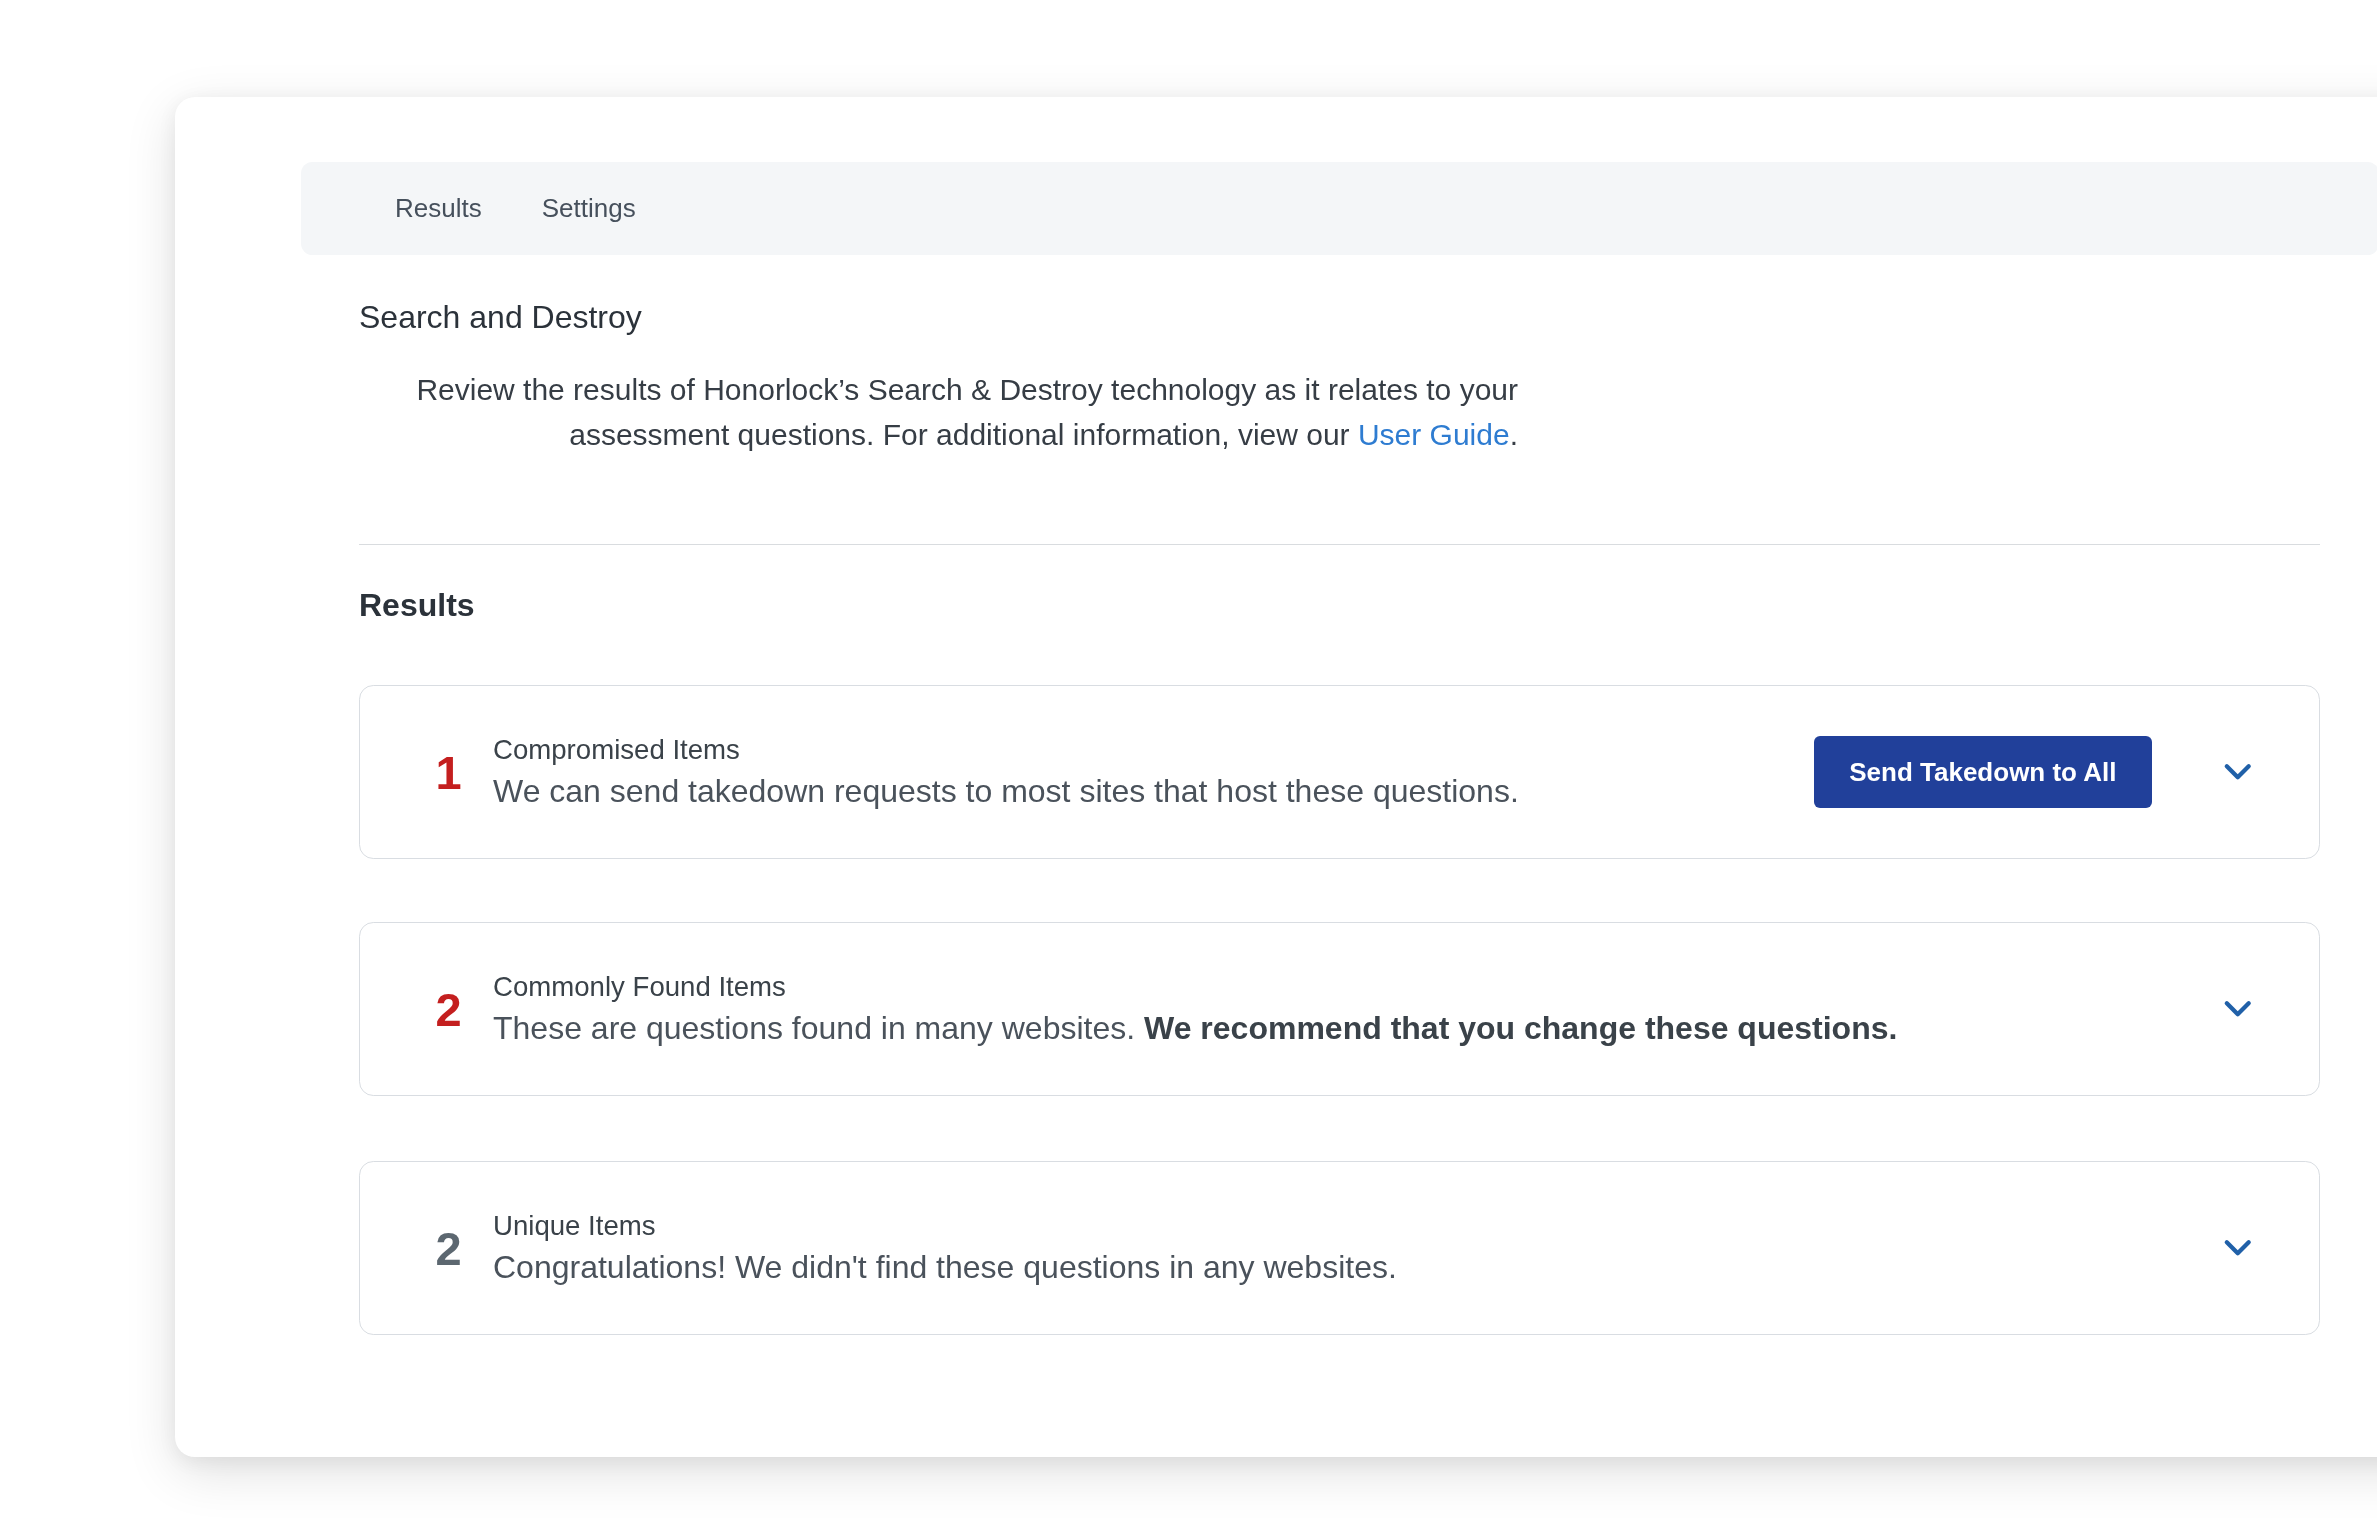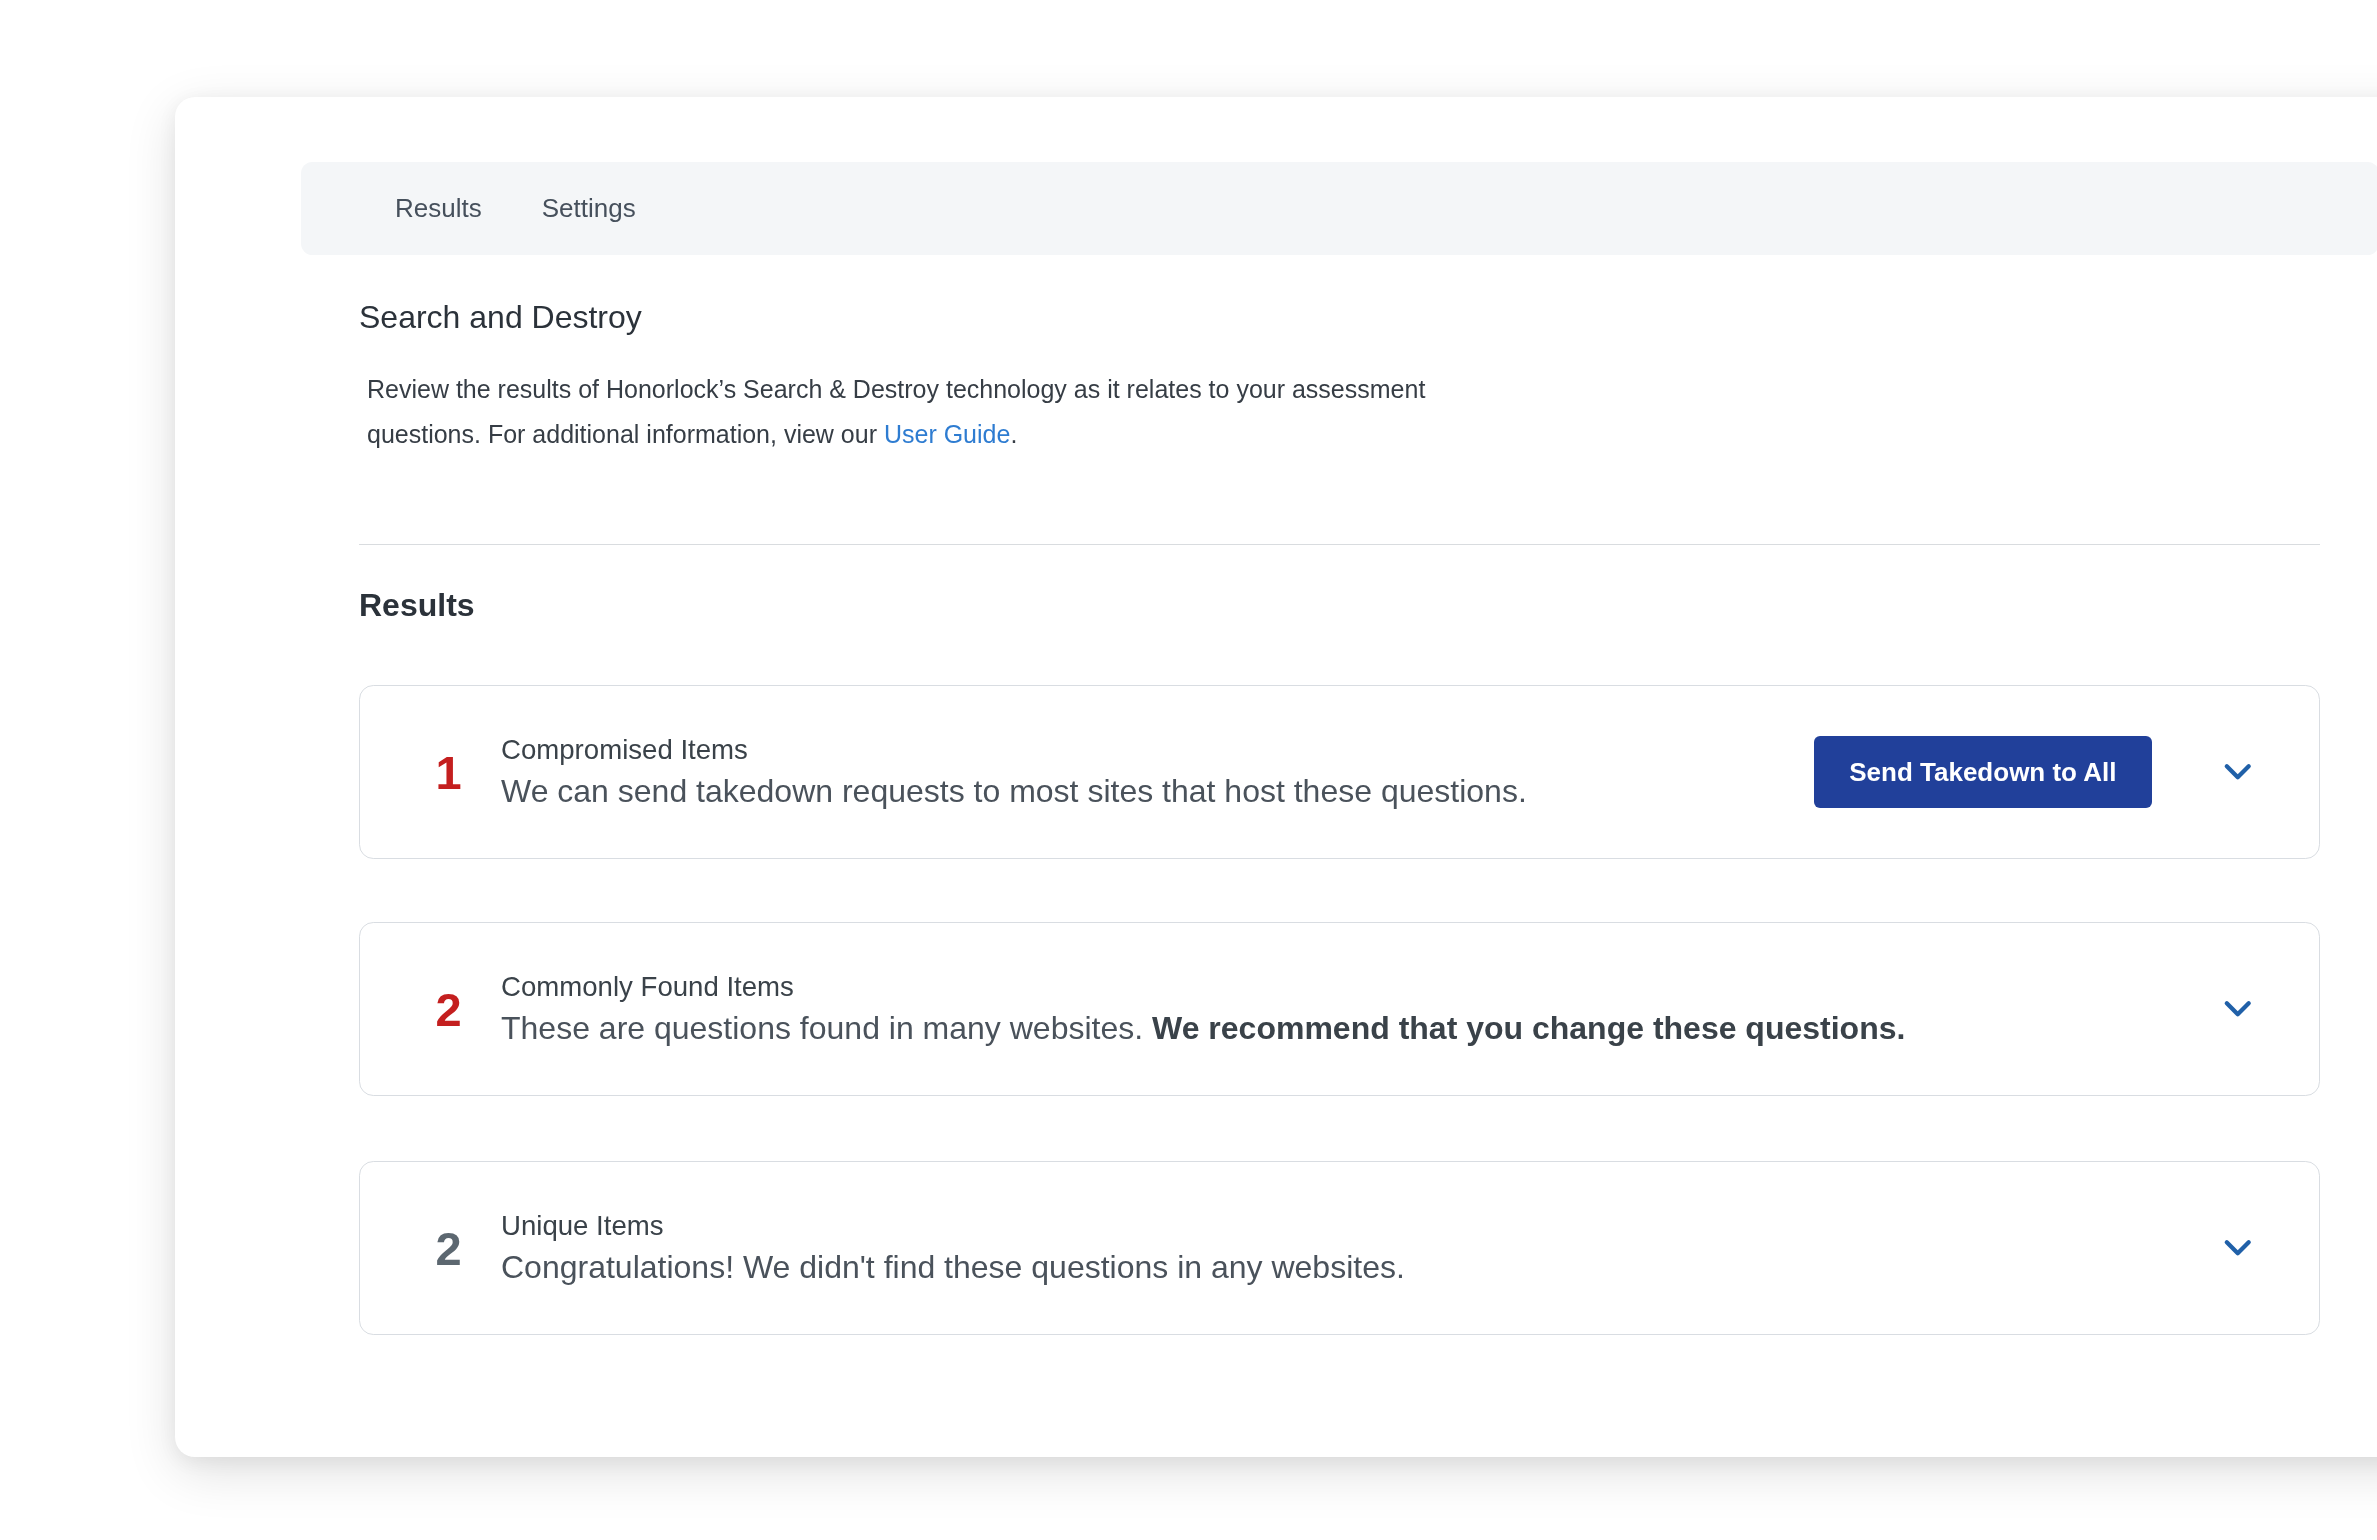--- a/index.html
+++ b/index.html
@@ -25,22 +25,22 @@
     font-weight:700; color:#2a333e;
     border-bottom:5.2px solid #2e7cd1;
     padding-top:5.2px; 
   }
 
   .title {
     position:absolute; left:184px; top:202px;
     font-size:32px; font-weight:400; color:#2b323a;
   }
   .intro {
-    position:absolute; left:192px; top:270px; width:1174px;
-    font-size:25px; line-height:45px; color:#363d45;
+    position:absolute; left:169px; top:270px; width:1174px;
+    font-size:30px; line-height:45px; color:#363d45;text-align:right;
   }
   .intro a { color:#2e7cd1; text-decoration:none; cursor:pointer; }
 
   .divider {
     position:absolute; left:184px; top:447px; width:1961px; height:1.4px;
     background:#d9dcdf;
   }
 
   .results-heading {
     position:absolute; left:184px; top:490px;
@@ -58,21 +58,21 @@
   .row2 { top:825px; }
   .row3 { top:1064px; }
 
   .num {
     width:67px; text-align:center;
     font-size:47px; font-weight:700; line-height:1;
   }
   .num.red  { color:#c41f1f; }
   .num.gray { color:#5c6770; }
 
-  .row-text { margin-left:19px; }
+  .row-text { margin-left:11px; }
   .row-title { font-size:27.6px; color:#3a4249; margin-bottom:7.6px; }
   .row-sub { font-size:32px; color:#4a525b; }
   .row-sub b { font-weight:700; color:#3a4249; }
 
   .spacer { flex:1; }
 
   .takedown-btn {
     height:72px; padding:0 35px;
     background:#21409a; color:#ffffff;
     font-size:26px; font-weight:700; font-family:inherit;

